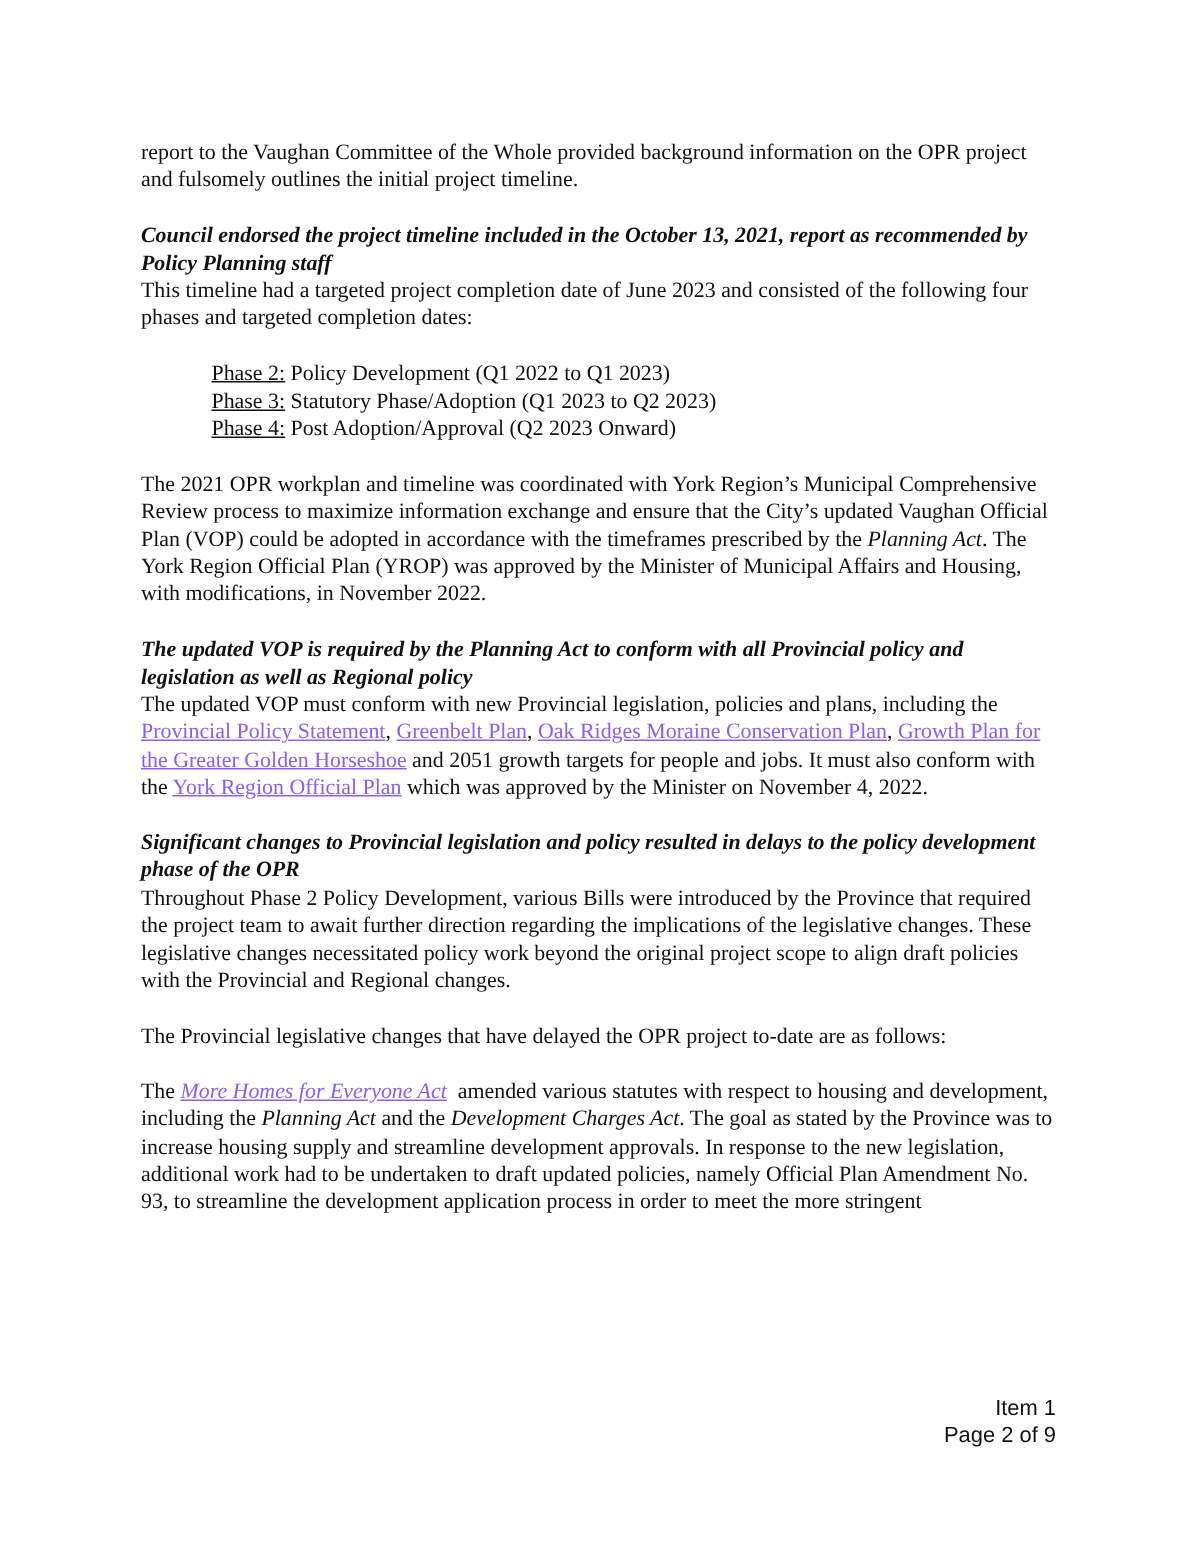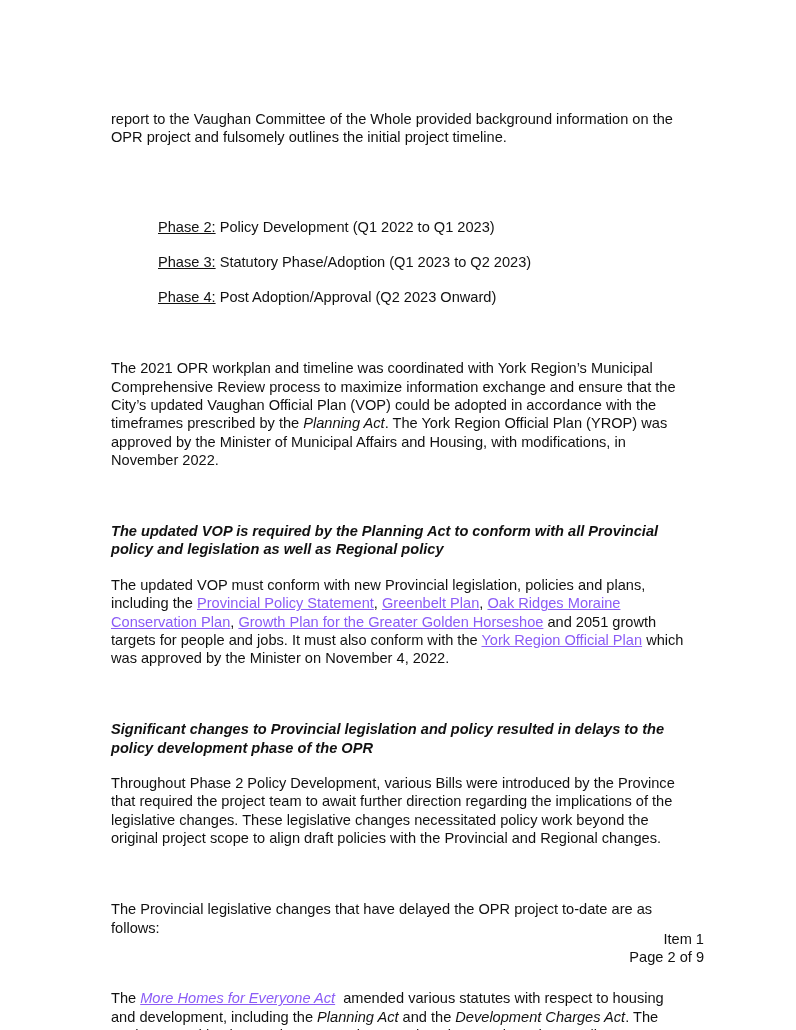--- a/index.html
+++ b/index.html
@@ -2,36 +2,38 @@
 <html><head>
 <meta charset="utf-8">
 <style>
   html, body { margin: 0; padding: 0; background: #ffffff; }
   body {
     width: 796px; height: 1030px; position: relative; overflow: hidden;
     font-family: "Liberation Sans", sans-serif; color: #111111;
     font-size: 14.6px; line-height: 18.4px;
   }
   .page { position: absolute; left: 94px; top: 93px; width: 610px; }
-  p { margin: 17px; }
+  p { margin: 0; font-family: Liberation Serif, serif; }
   .gap { height: 18.4px; }
   .heading { font-weight: bold; font-style: italic; }
   .phases { padding-left: 47px; }
   .u { text-decoration: underline; }
   a.link { color: #8b5cf6; text-decoration: underline; }
   i { font-style: italic; text-align: center; }
   .footer { position: absolute; right: 92px; top: 930px; text-align: right; font-size: 14.6px; line-height: 18.4px; }
 </style>
 </head>
 <body>
 
 <div class="page">
   <p>report to the Vaughan Committee of the Whole provided background information on the OPR project and fulsomely outlines the initial project timeline.</p>
   <div class="gap"></div>
 
+  <p class="heading">Council endorsed the project timeline included in the October 13, 2021, report as recommended by Policy Planning staff</p>
+  <p>This timeline had a targeted project completion date of June 2023 and consisted of the following four phases and targeted completion dates:</p>
   <div class="gap"></div>
   <div class="phases">
     <p><span class="u">Phase 2:</span><span> Policy Development (Q1 2022 to Q1 2023)</span></p>
     <p><span class="u">Phase 3:</span><span> Statutory Phase/Adoption (Q1 2023 to Q2 2023)</span></p>
     <p><span class="u">Phase 4:</span><span> Post Adoption/Approval (Q2 2023 Onward)</span></p>
   </div>
   <div class="gap"></div>
   <p><span>The 2021 OPR workplan and timeline was coordinated with York Region’s Municipal Comprehensive Review process to maximize information exchange and ensure that the City’s updated Vaughan Official Plan (VOP) could be adopted in accordance with the timeframes prescribed by the </span><i>Planning Act</i><span>. The York Region Official Plan (YROP) was approved by the Minister of Municipal Affairs and Housing, with modifications, in November 2022.</span></p>
   <div class="gap"></div>
 

